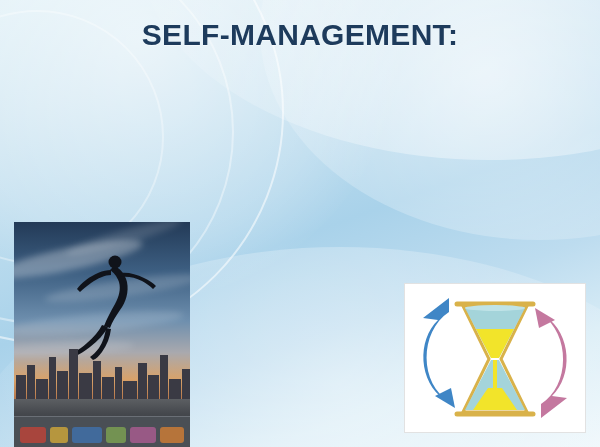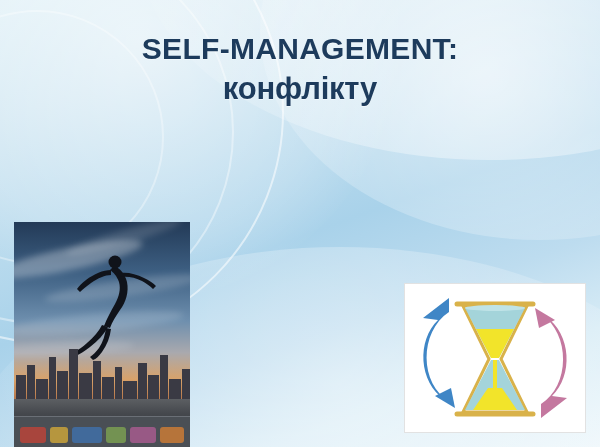--- a/index.html
+++ b/index.html
@@ -63,21 +63,21 @@
   }
   .sweep7 {
     left: -40px; bottom: -260px;
     width: 760px; height: 460px;
     border-radius: 50%;
     background: radial-gradient(ellipse at 50% 30%, rgba(255,255,255,0.42) 0%, rgba(255,255,255,0.10) 60%, rgba(255,255,255,0) 76%);
   }
   .title-block {
     position: absolute;
     left: 40px;
-    top: 30px;
+    top: 16px;
     width: 520px;
     text-align: center;
     color: #1d3b5c;
     font-size: 31px;
     line-height: 1.29;
     font-weight: bold;
     letter-spacing: -0.2px;
     text-shadow: 0 1px 0 rgba(255,255,255,0.45);
   }
   .title-line {
@@ -171,21 +171,20 @@
   <div class="sweep sweep1"></div>
   <div class="sweep sweep2"></div>
   <div class="sweep sweep3"></div>
   <div class="sweep sweep4"></div>
   <div class="sweep sweep5"></div>
   <div class="sweep sweep6"></div>
   <div class="sweep sweep7"></div>
 
   <div class="title-block">
     <span class="title-line l1">SELF-MANAGEMENT:</span>
-    <span class="title-line l5">конфлікту</span>
   </div>
 
   <div class="photo">
     <div class="sky"></div>
     <div class="cloud c4"></div>
     <div class="cloud c1"></div>
     <div class="cloud c2"></div>
     <div class="cloud c3"></div>
     <div class="cloud c5"></div>
 

